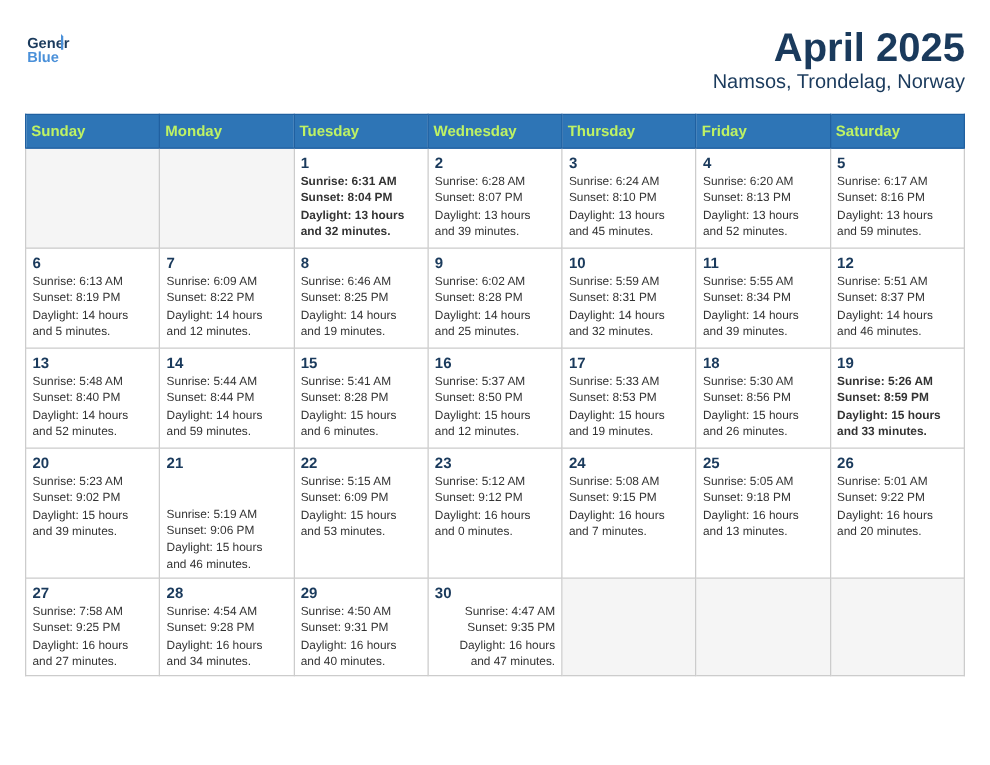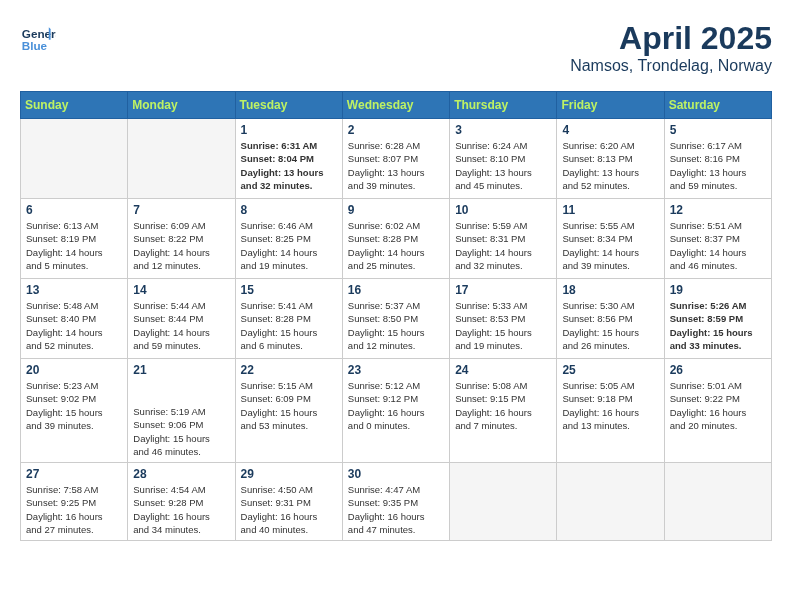--- a/index.html
+++ b/index.html
@@ -319,21 +319,21 @@
         </td>
         <td>
           <span class="day-number">29</span>
           <div class="day-info" style="white-space: pre-line;">Sunrise: 4:50 AM
 Sunset: 9:31 PM
 Daylight: 16 hours
 and 40 minutes.</div>
         </td>
         <td>
           <span class="day-number">30</span>
-          <div class="day-info" style="white-space: pre-line;">Sunrise: 4:47 AM
+          <div class="day-info" style="white-space: pre-line; text-align: right;">Sunrise: 4:47 AM
 Sunset: 9:35 PM
 Daylight: 16 hours
 and 47 minutes.</div>
         </td>
         <td class="empty"></td>
         <td class="empty"></td>
         <td class="empty"></td>
       </tr>
     </tbody>
 </table>

